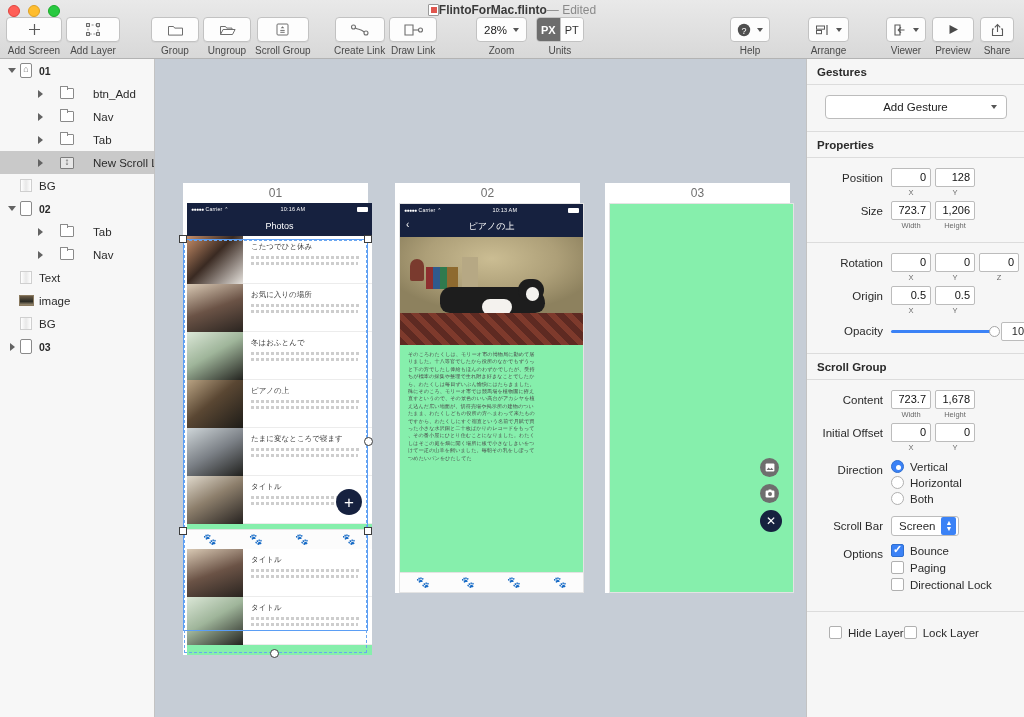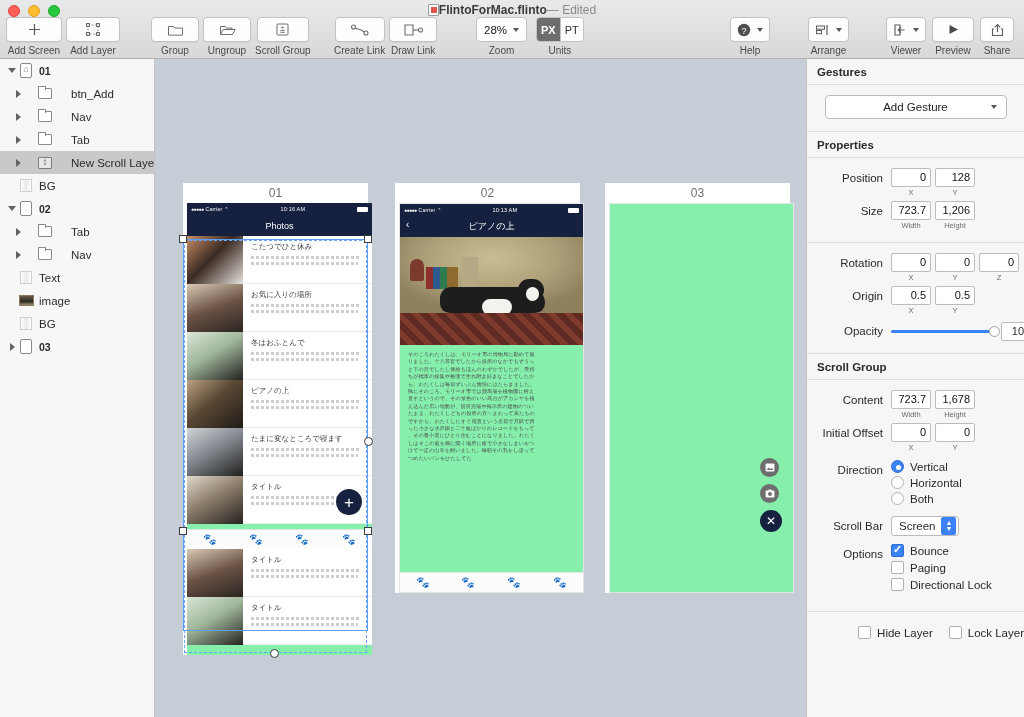--- a/index.html
+++ b/index.html
@@ -99,21 +99,21 @@
   }
   .licon { width: 16px; flex: 0 0 16px; margin-right: 5px; display:flex; align-items:center; justify-content:center; }
   .ic-folder { width: 14px; height: 11px; border: 1px solid #8a8a8a; border-radius: 1px; background: #fff; position: relative; }
   .ic-folder::before { content:""; position:absolute; left:-1px; top:-3px; width:6px; height:3px; border:1px solid #8a8a8a; border-bottom:none; border-radius:1px 1px 0 0; background:#fff;}
   .ic-scroll { width: 14px; height: 12px; border: 1px solid #7d7d7d; border-radius: 1px; background: #e7e7e7; position: relative; }
   .ic-scroll::after { content:"\2195"; position:absolute; left:0; right:0; top:-3px; text-align:center; font-size:10px; color:#555; line-height:14px;}
   .ic-screen { width: 12px; height: 15px; border: 1px solid #8a8a8a; border-radius: 2px; background: #fff; position: relative;}
   .ic-screen.home::after { content:"\2302"; position:absolute; left:0; right:0; top:-2px; text-align:center; font-size:9px; color:#666; line-height:15px;}
   .ic-rect { width: 12px; height: 13px; background: linear-gradient(to right,#fff 0%,#e8e8e8 50%,#fff 100%); border:1px solid #cfcfcf;}
   .ic-img { width: 15px; height: 11px; background: linear-gradient(to bottom,#6b5b45 0%,#2a2a24 60%,#9c8e72 100%); border: 1px solid #8a7a60;}
-  .lindent1 { padding-left: 12px; gap: 13px; }
+  .lindent1 { padding-left: 34px; gap: 13px; }
   .lindent2 { }
 
   
   #canvas {
     position: absolute; left: 155px; top: 59px; width: 651px; height: 658px;
     background: #c6cdd6; overflow: hidden;
   }
   .artboard { position: absolute; background: #ffffff; }
   .abtitle {
     position:absolute; left:0; width:100%; top:0; height: 20px;
@@ -219,21 +219,21 @@
   .chk-line { display:flex; align-items:center; gap:6px; margin-bottom: 4px; }
 
   .popup {
     height: 20px; background:#fff; border:1px solid #bcbcbc; border-radius:3px;
     display:flex; align-items:center; padding: 0 2px 0 7px; gap: 6px; font-size:11.5px;
   }
   .popup .stepper {
     width: 15px; height: 18px; background:#3b82f6; border-radius:2px; color:#fff;
     display:flex; flex-direction:column; align-items:center; justify-content:center; line-height: 6px; font-size:7px;
   }
-  .footer-checks { display:flex; gap: 16px; padding: 14px 0 0 22px; justify-content: flex-end; }
+  .footer-checks { display:flex; padding: 14px 0 0 22px; }
 </style>
 </head>
 <body>
 
 <div id="titlebar">
 
   <div id="traffic">
     <span class="tl red"></span>
     <span class="tl yellow"></span>
     <span class="tl green"></span>

